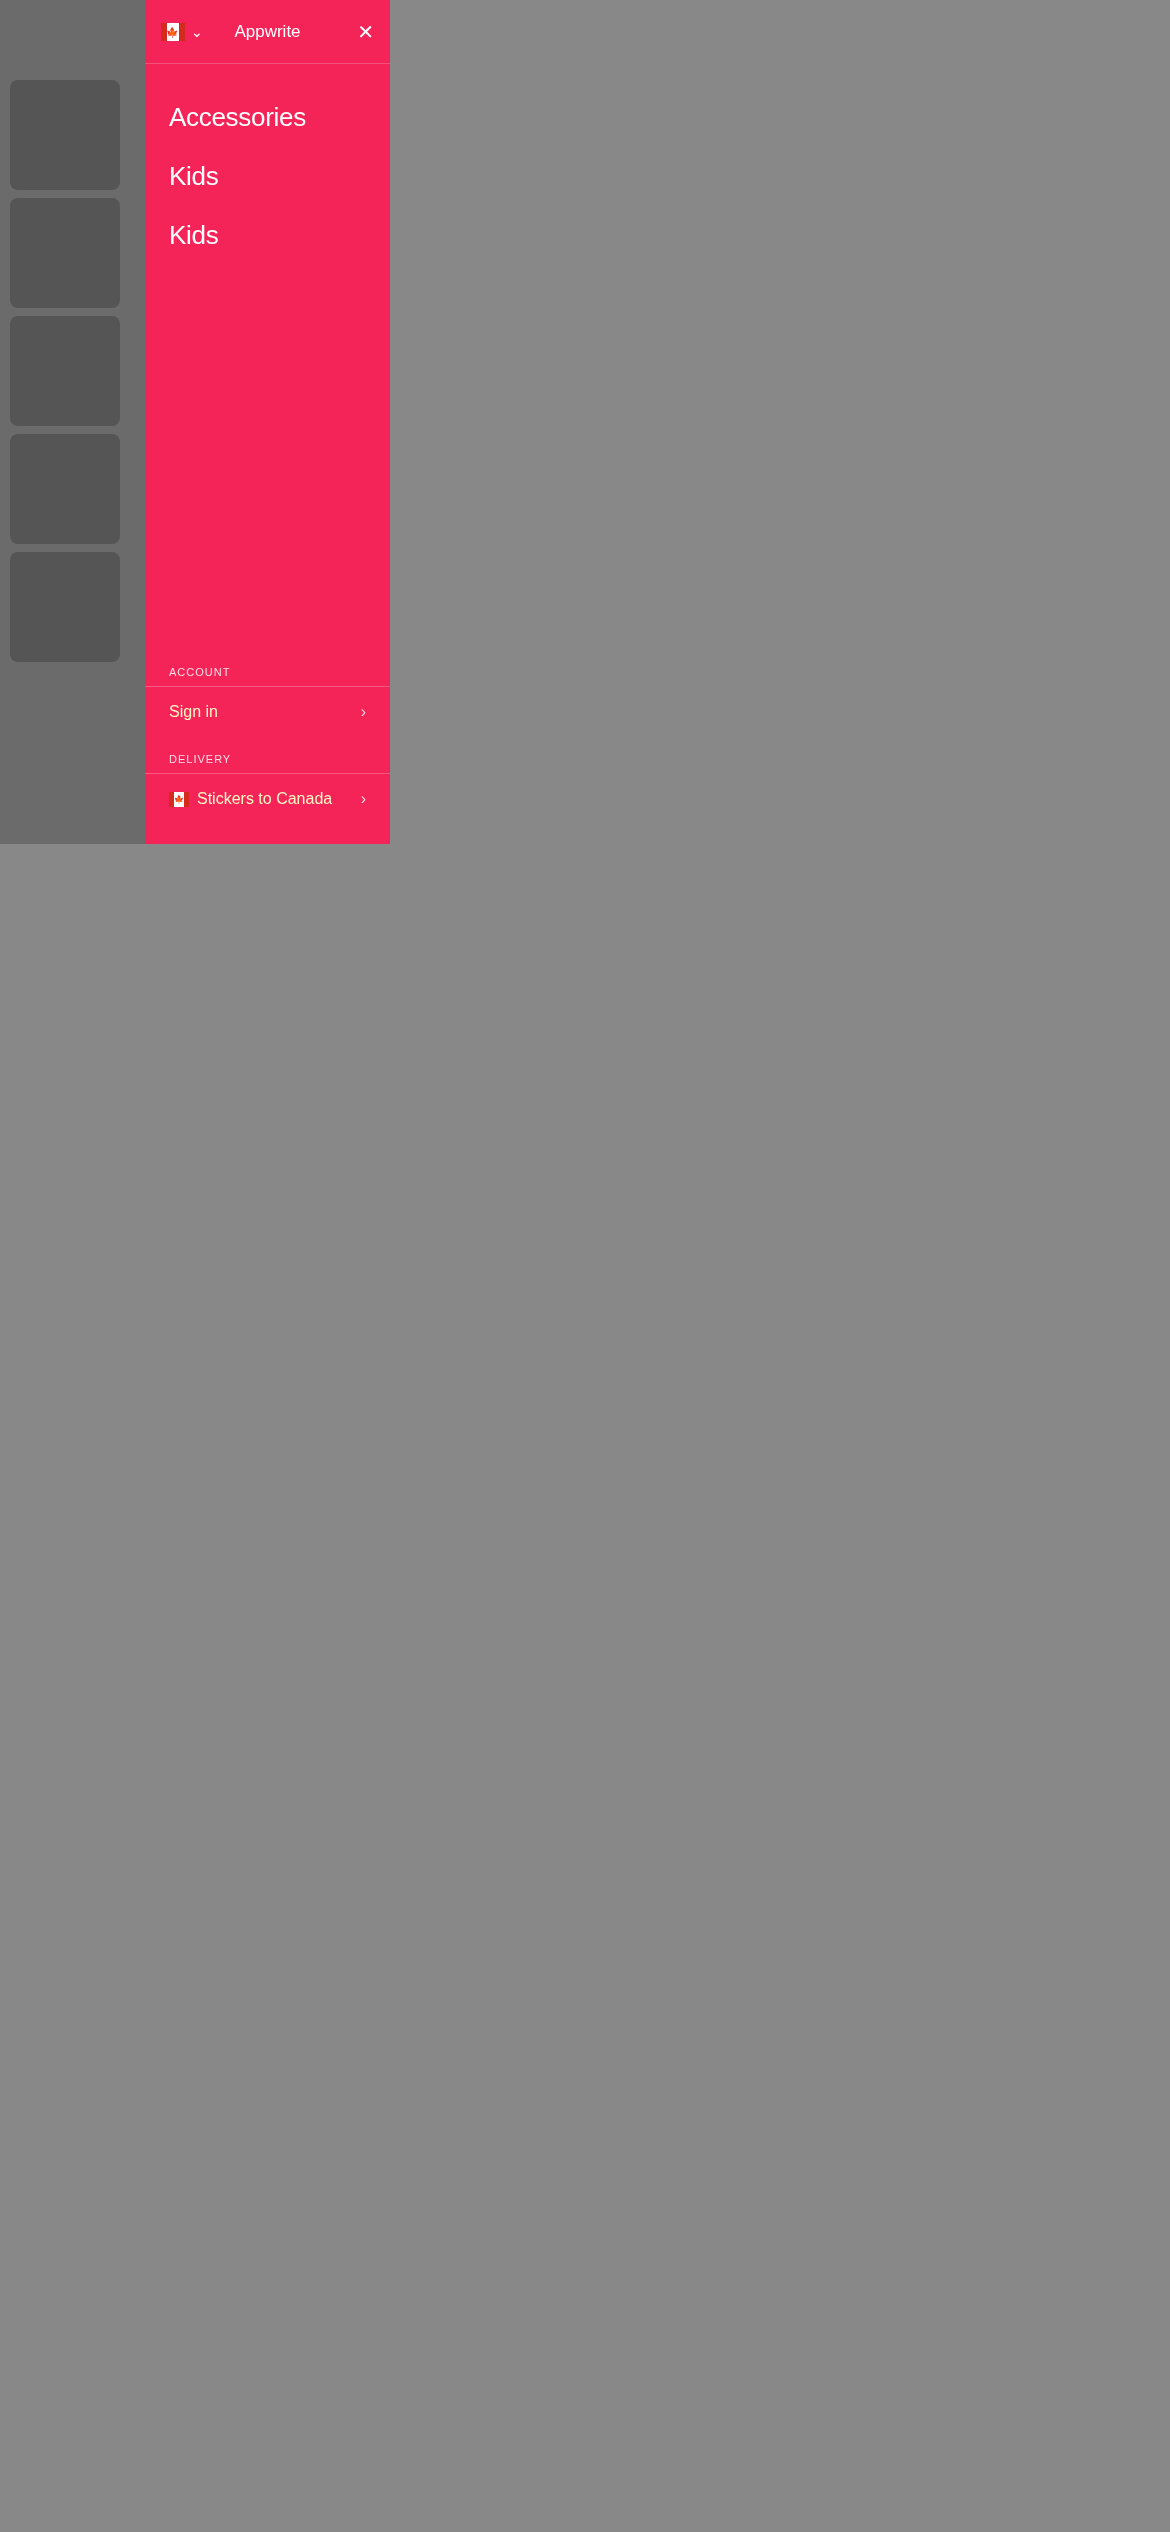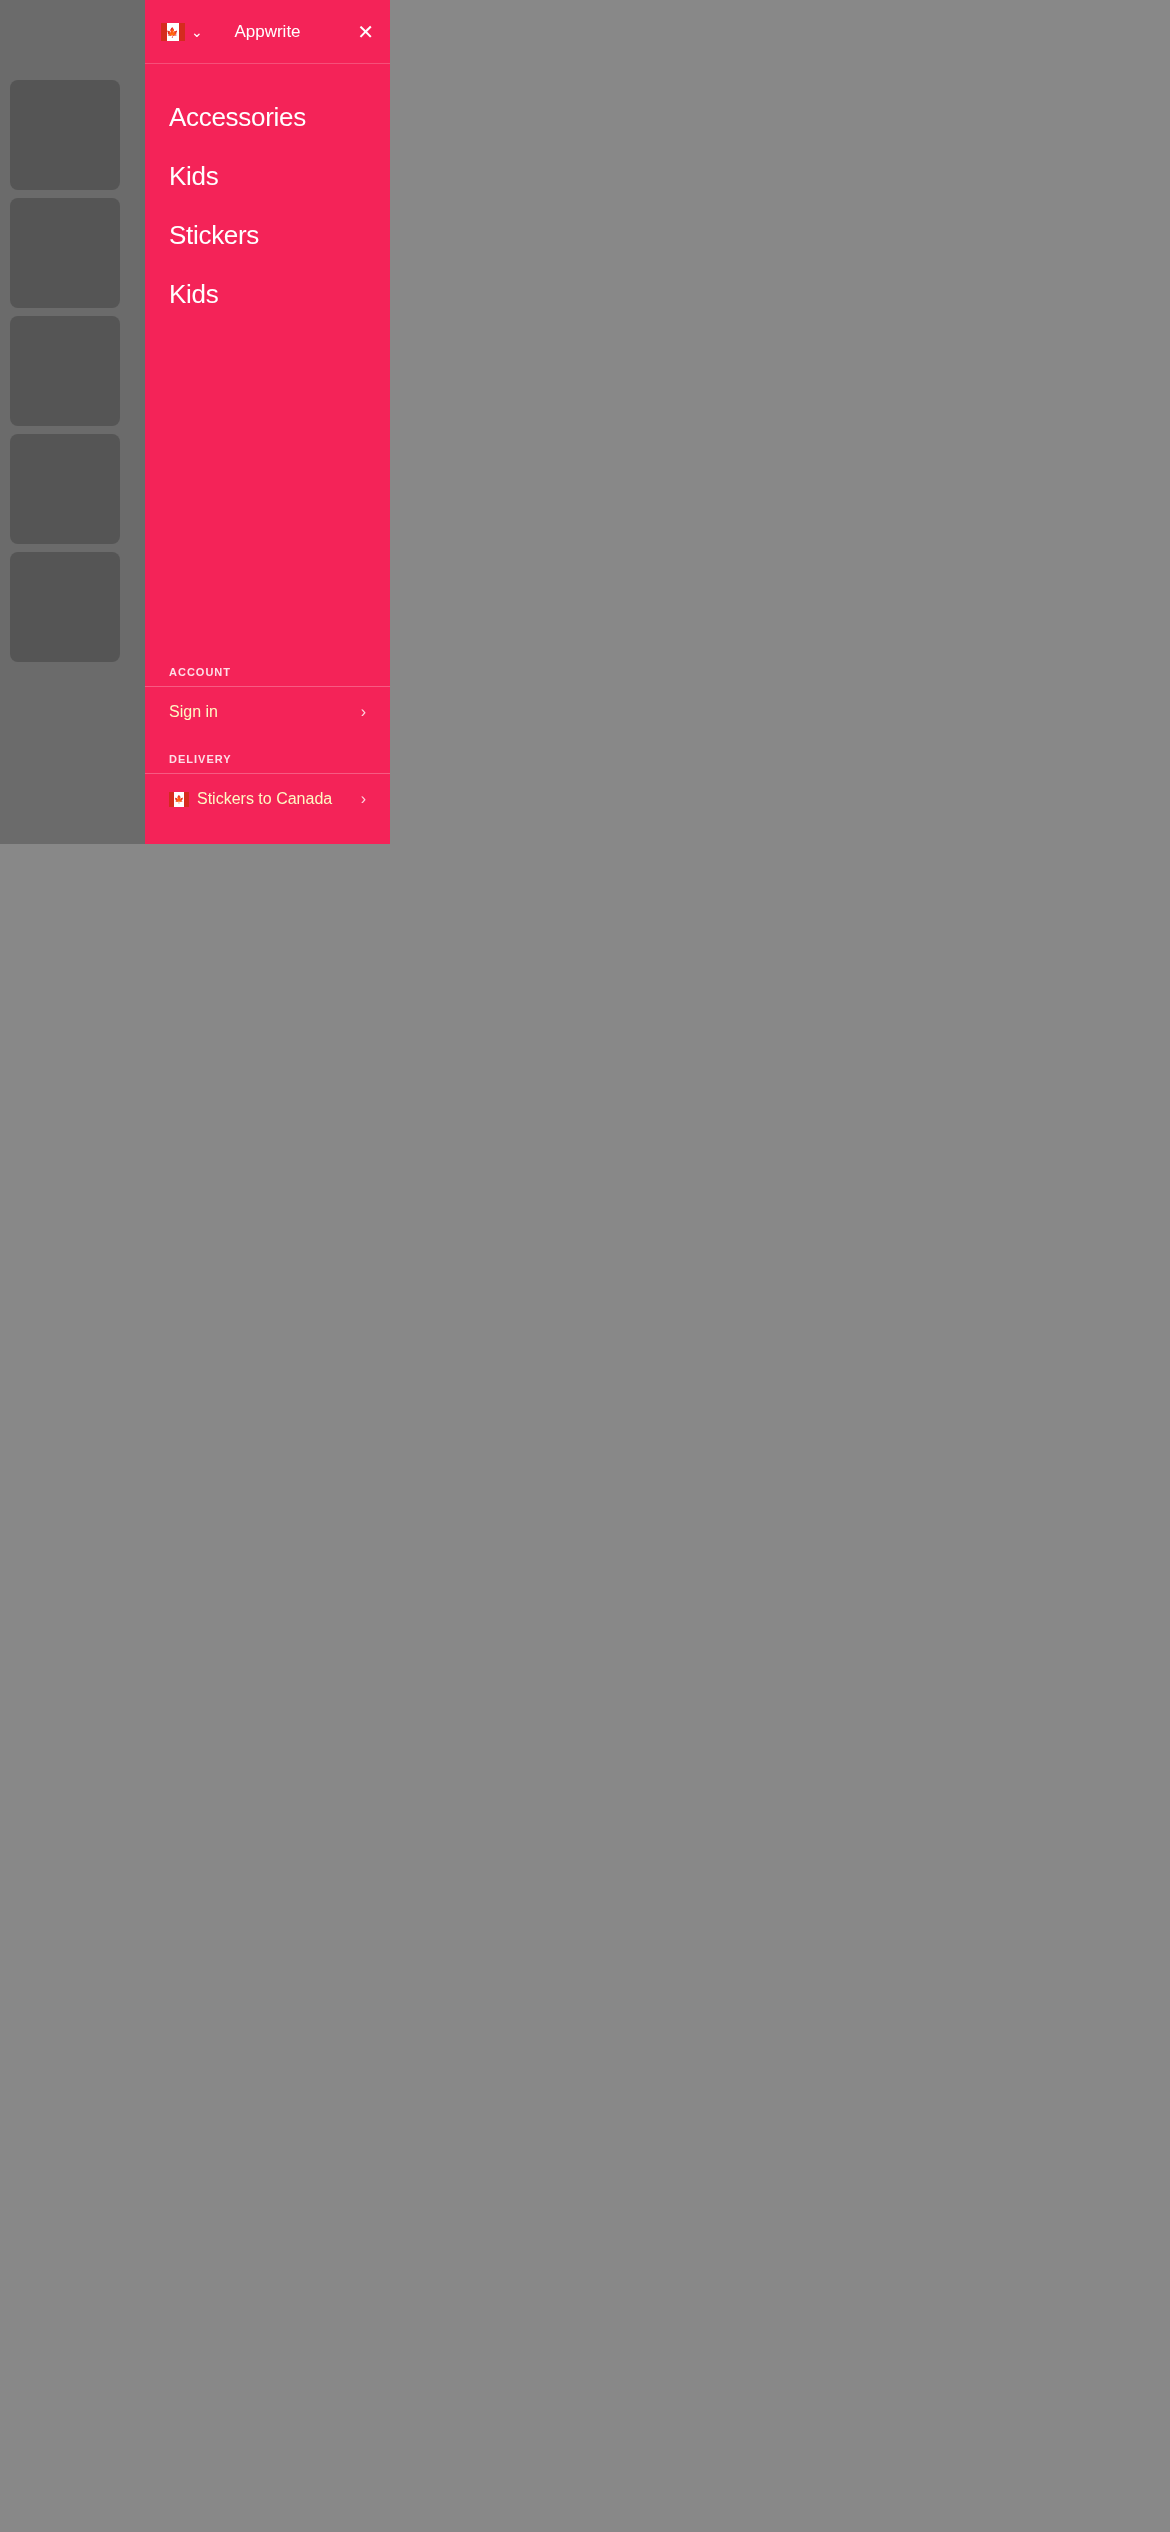--- a/index.html
+++ b/index.html
@@ -166,21 +166,21 @@
     }
 
     .drawer-footer {
       padding: 0 0 20px 0;
     }
 
     .section-header {
       padding: 16px 24px 8px;
       color: rgba(255, 255, 255, 0.85);
       font-size: 11px;
-      font-weight: 700;
+      font-weight: 400;
       letter-spacing: 1px;
     }
 
     .footer-item {
       display: flex;
       align-items: center;
       justify-content: space-between;
       padding: 16px 24px;
       border-top: 1px solid rgba(255, 255, 255, 0.25);
       cursor: pointer;
@@ -267,23 +267,20 @@
     <span class="close-button">✕</span>
   </div>
 
   <div class="drawer-content">
     <ul class="nav-menu">
       <li class="nav-menu-item">
         <span class="nav-menu-item-label">Accessories</span>
       </li>
       <li class="nav-menu-item">
         <span class="nav-menu-item-label">Kids</span>
-      </li>
-      <li class="nav-menu-item">
-        <span class="nav-menu-item-label">Stickers</span>
       </li>
       <li class="nav-menu-item">
         <span class="nav-menu-item-label">Kids</span>
       </li>
     </ul>
   </div>
 
   <div class="drawer-footer">
 
     <div class="section-header">ACCOUNT</div>

